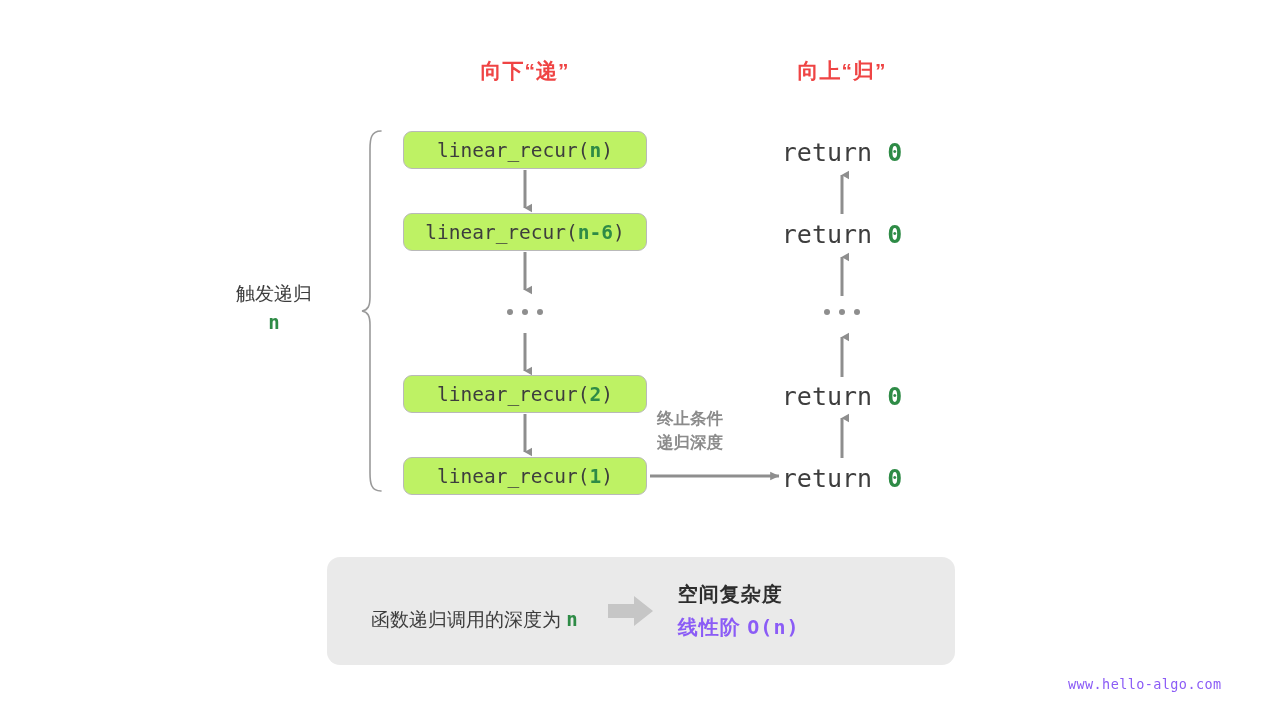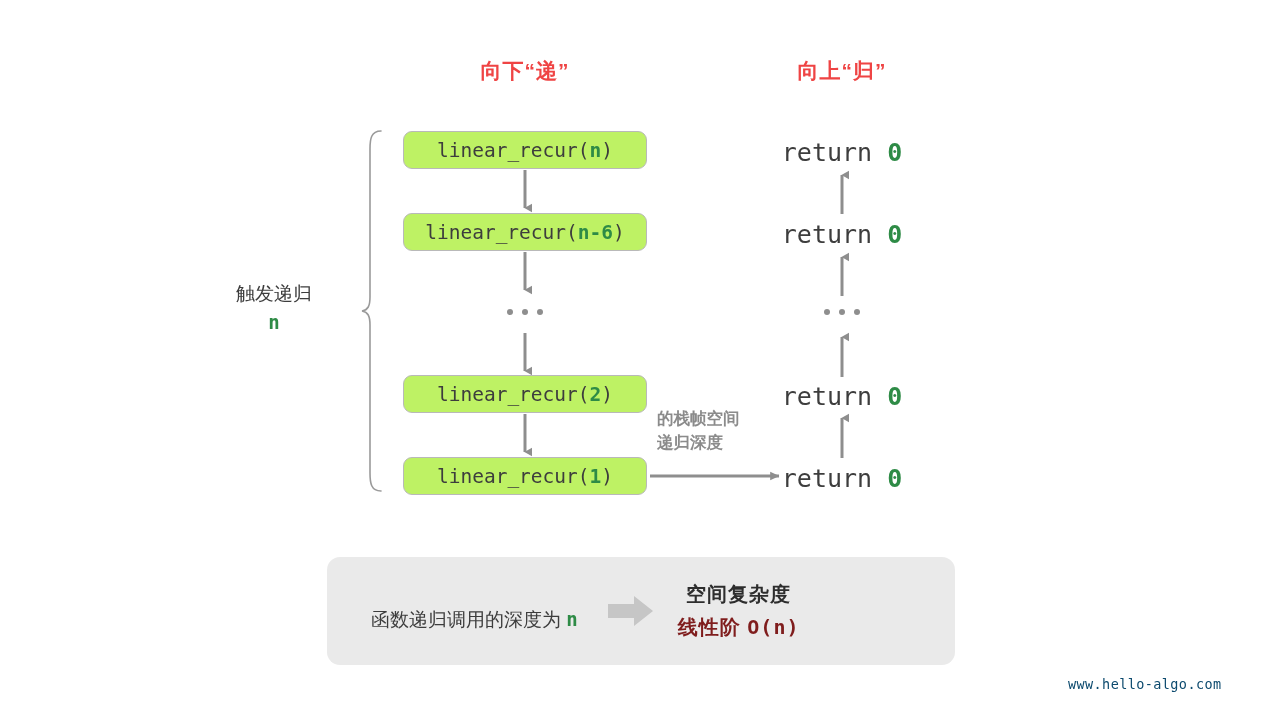--- a/index.html
+++ b/index.html
@@ -148,51 +148,50 @@
   .grn  { color: #2e8b46; font-weight: bold; font-family: "DejaVu Sans Mono", monospace; }
 
   .sum-arrow {
     flex: 0 0 auto;
     margin: 0 24px 0 30px;
     width: 46px;
     height: 34px;
   }
   .sum-right {
     flex: 0 0 auto;
-    text-align: center;
     padding-right: 26px;
   }
   .sum-right .title {
     font-family: "Liberation Sans", sans-serif;
     font-size: 20px;
     font-weight: bold;
     color: #2d2d2d;
     line-height: 33px;
     letter-spacing: 1px;
     white-space: nowrap;
   }
   .sum-right .value {
     font-size: 20px;
     font-weight: bold;
-    color: #7f1d1d;
+    color: #8b5cf6;
     line-height: 33px;
     letter-spacing: 1px;
     white-space: nowrap;
     font-family: "Liberation Sans", sans-serif;
   }
   .sum-right .value .bigo {
     font-family: "DejaVu Sans Mono", monospace;
     font-size: 20px;
   }
 
   
   .watermark {
     font-family: "DejaVu Sans Mono", monospace;
     font-size: 13.5px;
-    color: #0c4a6e;
+    color: #8b5cf6;
     letter-spacing: 0.4px;
     white-space: nowrap;
   }
 </style>
 </head>
 <body>
 
 <div class="stage">
 
   <svg class="layer" viewBox="0 0 1280 720">
@@ -290,21 +289,21 @@
     <span>return</span>
     <span class="val">0</span>
   </div>
 
   <div class="abs ret" style="left:742px; top:464px; width:200px; text-align:center;">
     <span>return</span>
     <span class="val">0</span>
   </div>
 
   <div class="abs trigger-note" style="left:657px; top:406px;">
-    <div>的栈帧空间</div>
+    <div>终止条件</div>
     <div>递归深度</div>
   </div>
 
   <div class="abs summary" style="left:327px; top:557px; width:628px; height:108px;">
 
     <div class="sum-left">
       <div class="line">
         <span>函数递归调用的深度为 </span><span class="grn">n</span>
       </div>
     </div>

